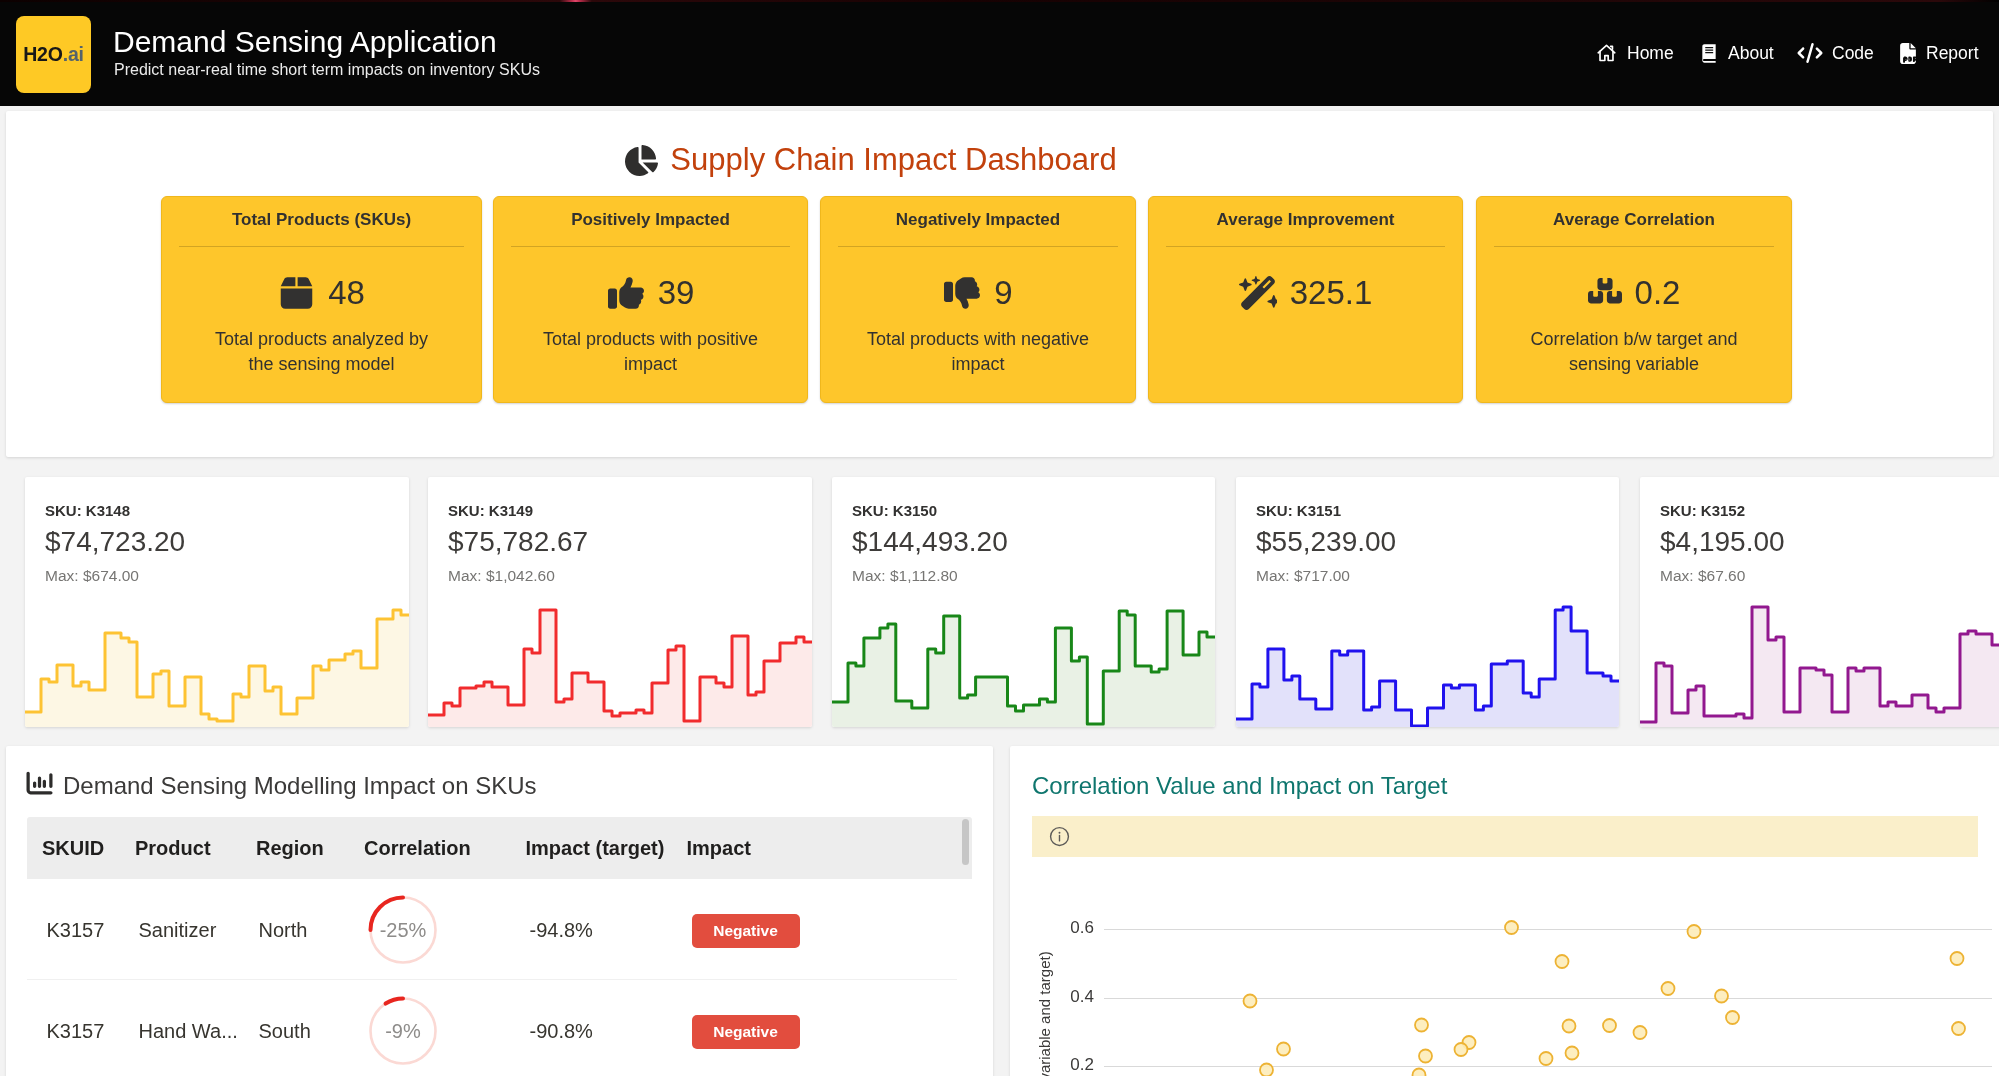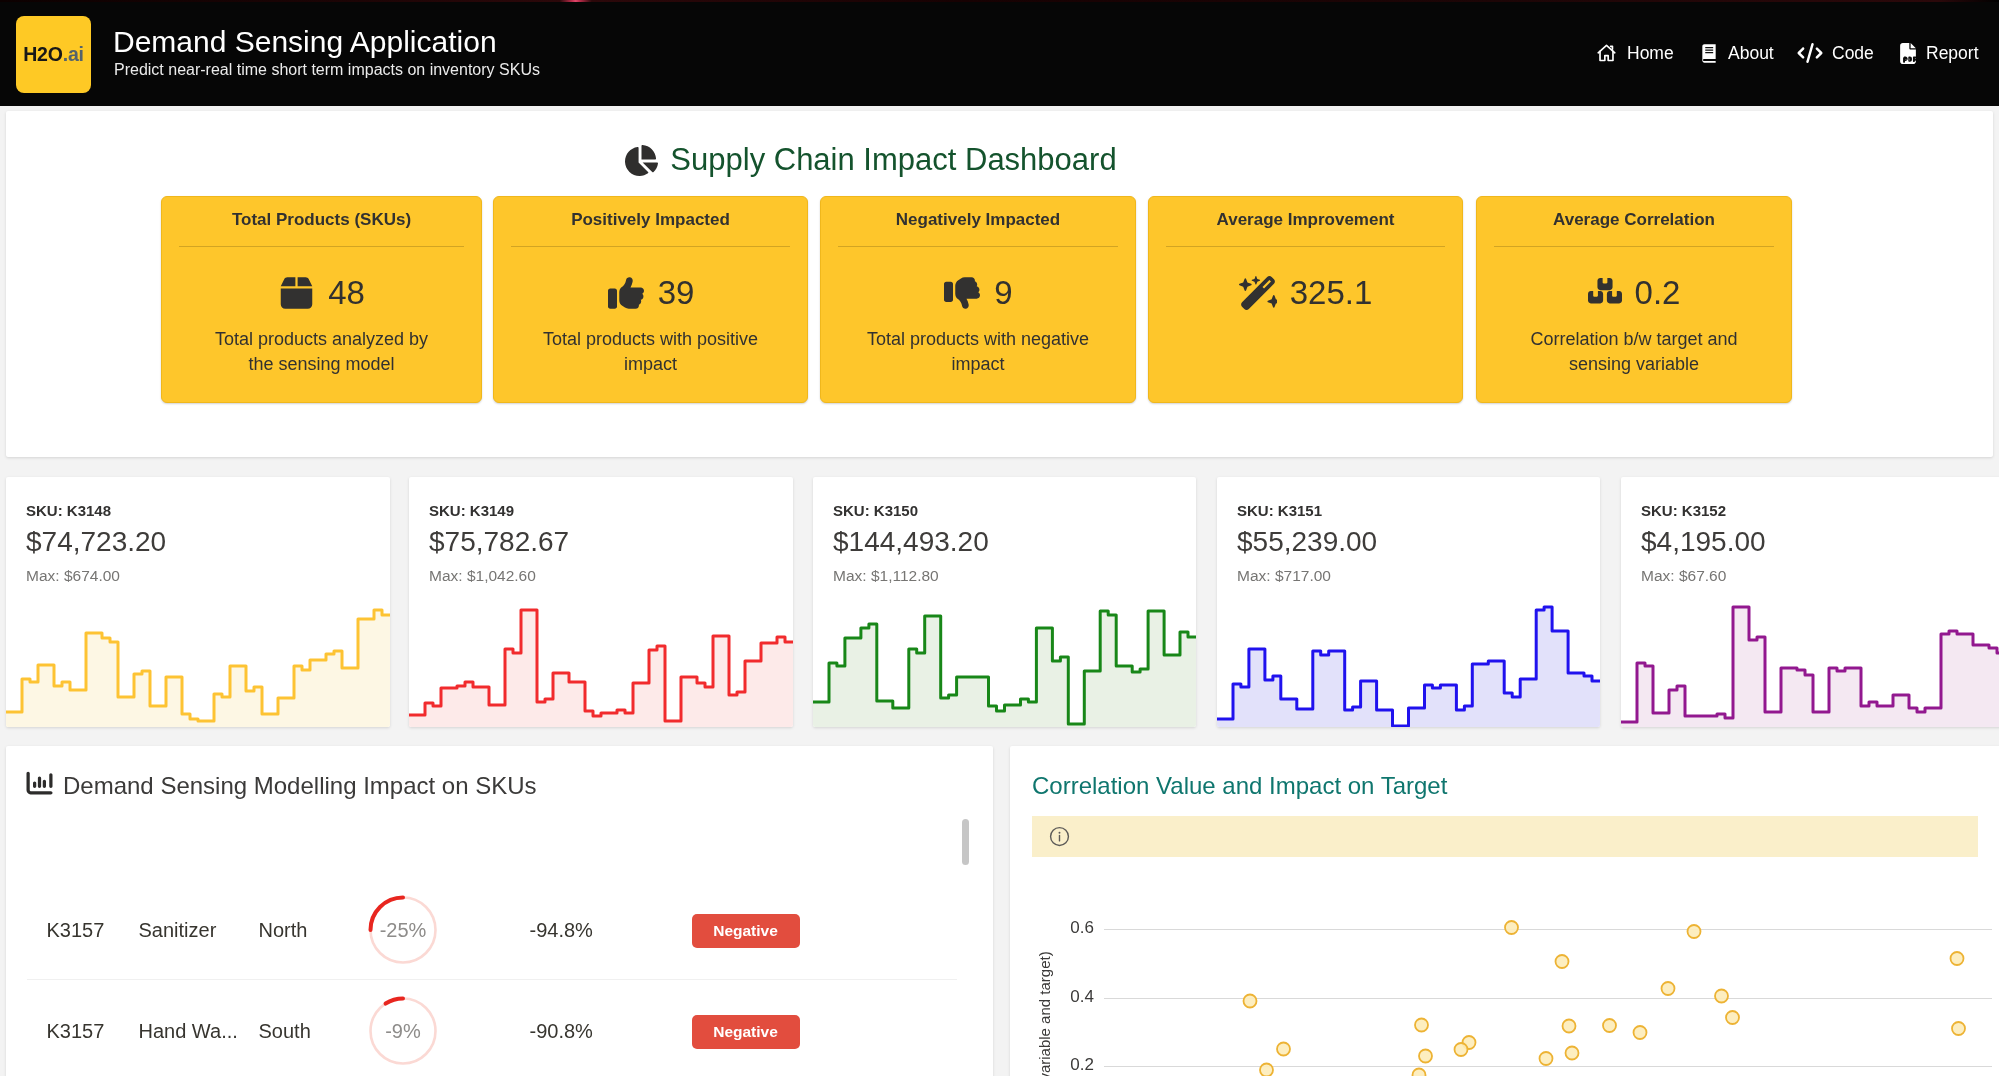--- a/index.html
+++ b/index.html
@@ -10,30 +10,30 @@
 #hdr{position:absolute;left:0;top:0;width:1999px;height:106px;background:#060606;}
 #redline{position:absolute;left:0;top:0;width:1999px;height:2px;
   background:linear-gradient(90deg,#0c0000 0%,#1d0405 18%,#2c080a 28.0%,#b92c4a 28.6%,#e0476b 28.8%,#b92c4a 29.0%,#2c080a 29.6%,#170102 48%,#1d0506 75%,#2b080a 97%,#000 100%);}
 #logo{position:absolute;left:16px;top:16px;width:75px;height:77px;background:#fec925;border-radius:8px;
   display:flex;align-items:center;justify-content:center;font-weight:bold;font-size:19.5px;letter-spacing:-.2px;}
 #logo .h{color:#181818;} #logo .ai{color:#54626c;}
 #htitle{position:absolute;left:113px;top:25px;font-size:30px;color:#fff;}
 #hsub{position:absolute;left:114px;top:61px;font-size:16px;color:#ebebeb;}
 .nav{position:absolute;top:0;height:106px;display:flex;align-items:center;gap:9px;color:#fff;font-size:17.5px;}
 
-#dashT{position:absolute;left:0;top:142px;width:1714px;text-align:center;font-size:31px;color:#14532d;padding-left:28px;}
+#dashT{position:absolute;left:0;top:142px;width:1714px;text-align:center;font-size:31px;color:#c2410c;padding-left:28px;}
 #dashT svg{vertical-align:-7px;margin-right:12px;}
 .sc{position:absolute;top:196px;height:207px;background:#fec62b;border-radius:6px;border:1px solid #f0b71c;box-shadow:0 1px 2px rgba(0,0,0,.18);}
 .sc .t{position:absolute;top:13px;left:0;width:100%;text-align:center;font-size:17px;font-weight:bold;color:#323130;}
 .sc .dv{position:absolute;top:49px;left:17px;right:17px;height:1px;background:rgba(80,62,10,.25);}
 .sc .row{position:absolute;top:74px;left:0;width:100%;height:44px;display:flex;align-items:center;justify-content:center;gap:13px;}
 .sc .val{font-size:33px;color:#323130;}
 .sc .d{position:absolute;top:130px;left:0;width:100%;text-align:center;font-size:18px;line-height:25px;color:#323130;}
 
-.sku{position:absolute;top:477px;height:250px;background:#fff;border-radius:2px;box-shadow:0 1px 3px rgba(0,0,0,.13);overflow:hidden;}
+.sku{position:absolute;top:477px;height:250px;background:#fff;border-radius:2px;box-shadow:0 1px 3px rgba(0,0,0,.13);overflow:hidden;margin-left:19px;}
 .sku .lbl{position:absolute;left:20px;top:25px;font-size:15px;font-weight:bold;color:#323130;}
 .sku .price{position:absolute;left:20px;top:49px;font-size:28px;color:#3e3c3a;}
 .sku .mx{position:absolute;left:20px;top:90px;font-size:15.5px;color:#767573;}
 .skuchart{position:absolute;left:0;bottom:0;}
 
 #tbl-card{position:absolute;left:6px;top:746px;width:987px;height:400px;background:#fff;border-radius:2px;box-shadow:0 1px 3px rgba(0,0,0,.13);}
 #tbl-title{position:absolute;left:25px;top:770px;font-size:24px;color:#3b3a39;}
 #tbl-title svg{vertical-align:-2px;margin-right:9px;}
 #tbl{position:absolute;left:26.5px;top:817px;width:945px;height:329px;}
 #tbl-head{position:absolute;left:0;top:0;width:945px;height:62px;background:#ededed;border-radius:3px 3px 0 0;}
@@ -191,20 +191,28 @@
     <svg class="skuchart" width="384" height="147" viewBox="0 0 384 147">
       <path d="M0,142.0H8.0V142.0H16.0V83.0H24.0V86.0H32.0V133.0H40.0V133.0H48.0V110.0H56.0V106.0H64.0V136.0H72.0V136.0H80.0V136.0H88.0V136.0H96.0V134.0H104.0V138.0H112.0V27.0H120.0V27.0H128.0V60.0H136.0V57.0H144.0V132.0H152.0V132.0H160.0V88.0H168.0V88.0H176.0V90.0H184.0V95.0H192.0V132.0H200.0V132.0H208.0V88.0H216.0V91.0H224.0V88.0H232.0V88.0H240.0V126.0H248.0V122.0H256.0V126.0H264.0V126.0H272.0V115.0H280.0V115.0H288.0V128.0H296.0V132.0H304.0V128.0H312.0V128.0H320.0V54.0H328.0V51.0H336.0V54.0H344.0V54.0H352.0V65.0H360.0V65.0H368.0V68.0H376.0V73.0H384.0V147.0H0Z" fill="#f4e8f2"></path>
       <path d="M0,142.0H8.0V142.0H16.0V83.0H24.0V86.0H32.0V133.0H40.0V133.0H48.0V110.0H56.0V106.0H64.0V136.0H72.0V136.0H80.0V136.0H88.0V136.0H96.0V134.0H104.0V138.0H112.0V27.0H120.0V27.0H128.0V60.0H136.0V57.0H144.0V132.0H152.0V132.0H160.0V88.0H168.0V88.0H176.0V90.0H184.0V95.0H192.0V132.0H200.0V132.0H208.0V88.0H216.0V91.0H224.0V88.0H232.0V88.0H240.0V126.0H248.0V122.0H256.0V126.0H264.0V126.0H272.0V115.0H280.0V115.0H288.0V128.0H296.0V132.0H304.0V128.0H312.0V128.0H320.0V54.0H328.0V51.0H336.0V54.0H344.0V54.0H352.0V65.0H360.0V65.0H368.0V68.0H376.0V73.0H384.0" fill="none" stroke="#92188f" stroke-width="3" stroke-linejoin="round"></path>
     </svg>
   </div>
 <div id="tbl-card"></div>
 <div id="tbl-title"><svg width="29" height="26" viewBox="0 0 512 512" fill="#2d2c2b">
       <path d="M32 32c17.7 0 32 14.3 32 32V400c0 8.8 7.2 16 16 16H480c17.7 0 32 14.3 32 32s-14.3 32-32 32H80c-44.2 0-80-35.8-80-80V64C0 46.3 14.3 32 32 32zM160 224c17.7 0 32 14.3 32 32v64c0 17.7-14.3 32-32 32s-32-14.3-32-32V256c0-17.7 14.3-32 32-32zm128-64V320c0 17.7-14.3 32-32 32s-32-14.3-32-32V160c0-17.7 14.3-32 32-32s32 14.3 32 32zm64 32c17.7 0 32 14.3 32 32V320c0 17.7-14.3 32-32 32s-32-14.3-32-32V224c0-17.7 14.3-32 32-32zM480 64c17.7 0 32 14.3 32 32V320c0 17.7-14.3 32-32 32s-32-14.3-32-32V96c0-17.7 14.3-32 32-32z"></path>
     </svg>Demand Sensing Modelling Impact on SKUs</div>
 <div id="tbl">
+    <div id="tbl-head">
+      <span style="left:15.5px">SKUID</span>
+      <span style="left:108.5px">Product</span>
+      <span style="left:229.5px">Region</span>
+      <span style="left:337.5px">Correlation</span>
+      <span style="left:499px">Impact (target)</span>
+      <span style="left:660px">Impact</span>
+    </div>
     <div id="sbar"></div>
     <div class="trow" style="top:62px">
       <span style="left:20px;top:40px">K3157</span>
       <span style="left:112px;top:40px">Sanitizer</span>
       <span style="left:232px;top:40px">North</span>
       <div class="abs" style="left:340px;top:15px"><svg width="72" height="72" viewBox="0 0 72 72">
           <circle cx="36" cy="36" r="32.5" fill="none" stroke="#fbd9d4" stroke-width="2.6"></circle>
           <path d="M36,3.5 A32.5,32.5 0 0 0 3.50,36.00" fill="none" stroke="#e8261f" stroke-width="4" stroke-linecap="round"></path>
           <text x="36" y="43" text-anchor="middle" font-size="20" fill="#8e8c8a">-25%</text>
         </svg></div>

